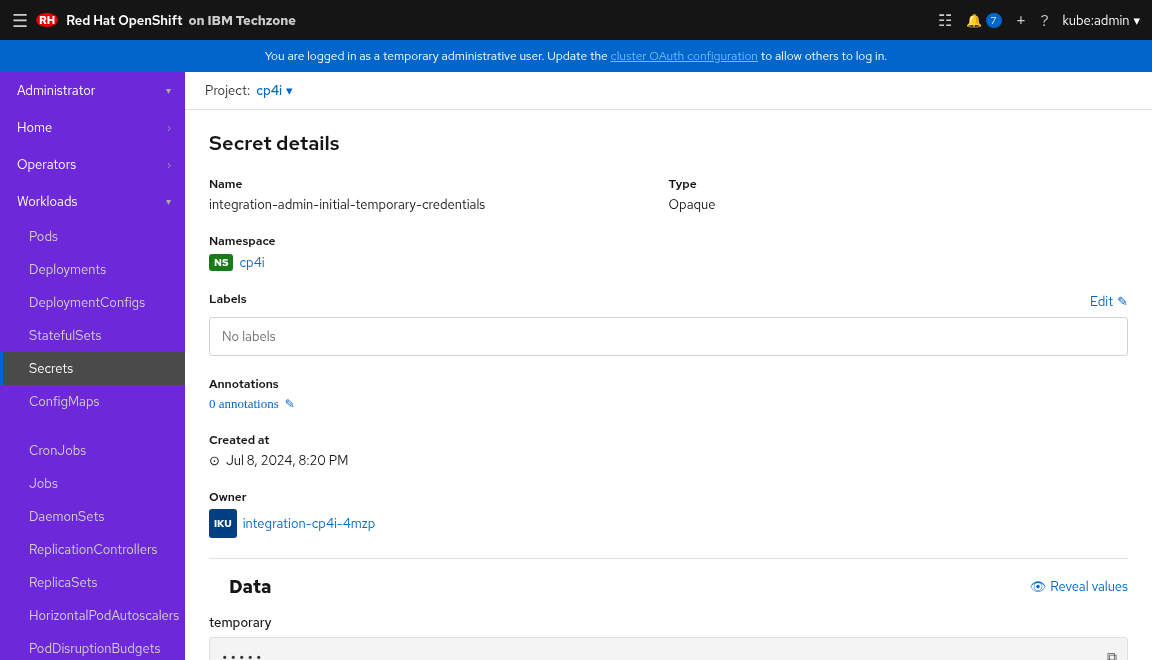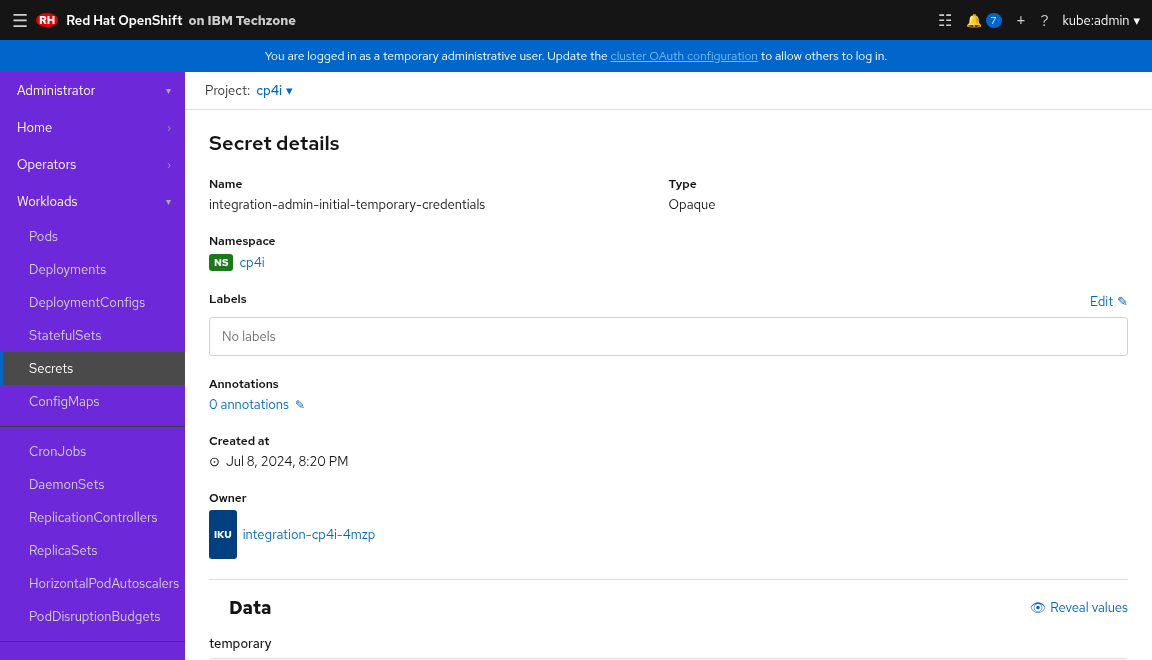--- a/index.html
+++ b/index.html
@@ -154,21 +154,21 @@
     .owner-badge {
       display: inline-flex;
       align-items: center;
       gap: 6px;
     }
     .iku-tag {
       background: #004080;
       color: #fff;
       font-size: 10px;
       font-weight: 700;
-      padding: 18px 5px;
+      padding: 8px 5px;
       border-radius: 3px;
     }
     .owner-link { color: #06c; cursor: pointer; }
 
     .section-divider { border: none; border-top: 1px solid #e0e0e0; margin: 16px 0; }
 
     .data-section-header {
       display: flex;
       align-items: center;
       justify-content: space-between;
@@ -284,20 +284,23 @@
     <div class="sidebar-item">
       <span>ConfigMaps</span>
     </div>
 
     <div class="sidebar-divider"></div>
 
     <div class="sidebar-item">
       <span>CronJobs</span>
     </div>
     <div class="sidebar-item">
+      <span>Jobs</span>
+    </div>
+    <div class="sidebar-item">
       <span>DaemonSets</span>
     </div>
     <div class="sidebar-item">
       <span>ReplicationControllers</span>
     </div>
     <div class="sidebar-item">
       <span>ReplicaSets</span>
     </div>
     <div class="sidebar-item">
       <span>HorizontalPodAutoscalers</span>
@@ -351,21 +354,21 @@
             <span>✎</span>
           </div>
         </div>
         <div class="labels-box">
           <span>No labels</span>
         </div>
       </div>
 
       <div class="detail-section">
         <div class="detail-label">Annotations</div>
-        <div style="display:flex;align-items:center;gap:6px;">
+        <div style="display:flex;align-items:center;gap:6px;font-family:Liberation Serif, serif;">
           <a class="annotations-link">0 annotations</a>
           <span class="edit-icon">✎</span>
         </div>
       </div>
 
       <div class="detail-section">
         <div class="detail-label">Created at</div>
         <div class="created-at">
           <span class="clock-icon">⊙</span>
           <span>Jul 8, 2024, 8:20 PM</span>

